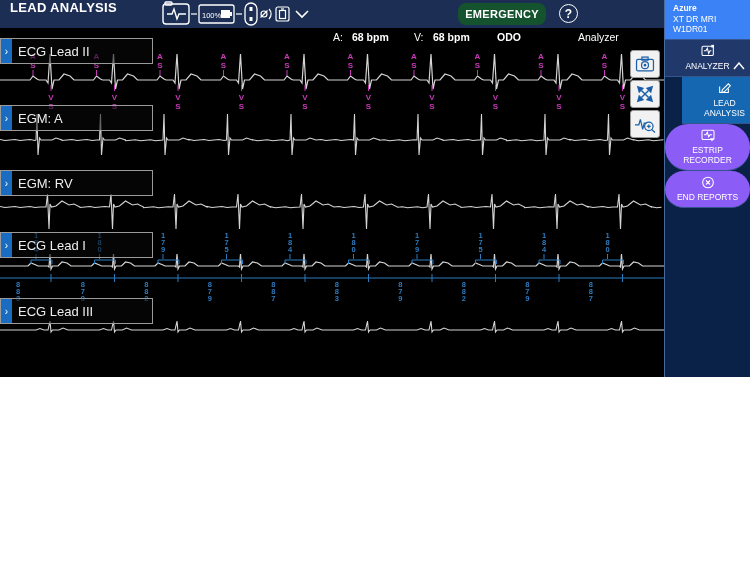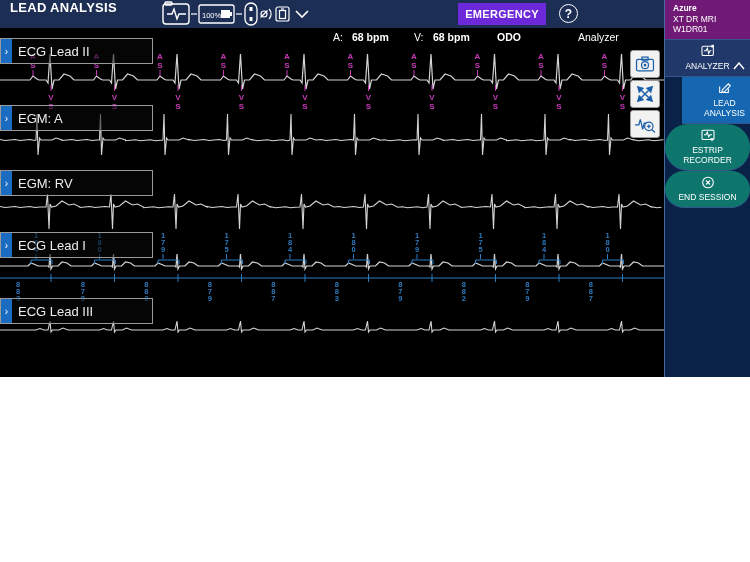--- a/index.html
+++ b/index.html
@@ -3,36 +3,36 @@
 <meta charset="utf-8">
 <style>
   * { margin:0; padding:0; box-sizing:border-box; }
   html,body { width:750px; height:562px; background:#fff; font-family:"Liberation Sans", sans-serif; }
   #app { position:relative; width:750px; height:562px; overflow:hidden; background:#fff; }
 
   
   .topbar { position:absolute; left:0; top:0; width:664px; height:28px; background:#1c2e54; display:flex; }
   .topbar-title { color:#fff; font-size:13px; font-weight:bold; letter-spacing:.3px; margin-left:10px; }
   .topbar-icons { position:absolute; left:160px; top:1px; }
-  .emergency-btn { position:absolute; left:458px; top:3px; width:88px; height:22px; background:#6d28d9; color:#fff;
-    font-size:11px; font-weight:bold; border:none; border-radius:0; letter-spacing:.3px; }
+  .emergency-btn { position:absolute; left:458px; top:3px; width:88px; height:22px; background:#14532d; color:#fff;
+    font-size:11px; font-weight:bold; border:none; border-radius:8px; letter-spacing:.3px; }
   .help-btn { position:absolute; left:559px; top:4px; width:19px; height:19px; border:1.4px solid #fff; border-radius:50%;
     color:#fff; font-size:12px; font-weight:bold; background:transparent; display:flex; align-items:center; justify-content:center; }
 
   
   .sidebar { position:absolute; left:664px; top:0; width:86px; height:548px; background:#0a2248; border-left:1px solid #4a6b9e; }
-  .sb-device { background:#701a75; color:#fff; padding:3px 0 4px 8px; font-size:8.5px; line-height:10.5px; }
+  .sb-device { background:#3b82f6; color:#fff; padding:3px 0 4px 8px; font-size:8.5px; line-height:10.5px; }
   .sb-device .l1 { font-weight:bold; }
   .sb-item { position:relative; width:100%; color:#fff; text-align:center; font-size:8.5px; line-height:10px;
     padding:4px 2px 5px 2px; border-bottom:1px solid #35568c; cursor:pointer; }
   .sb-item .ic { display:block; height:15px; margin-bottom:2px; }
   .sb-analyzer { background:#21386a; border-top:1px solid #35568c; }
   .sb-active1 { background:#1567b1;margin-left:17px; }
   .sb-active2 { background:#135a9c; }
-  .sb-normal { background:#0f766e;border-radius:23px; }
+  .sb-normal { background:#8b5cf6;border-radius:23px; }
   .sb-chev { position:absolute; right:5px; top:22px; }
 
   
   .monitor { position:absolute; left:0; top:28px; width:664px; height:349px; background:#000; overflow:hidden; }
   .status-row { position:absolute; left:0; top:3px; width:664px; height:13px; color:#fff; font-size:10.5px; }
   .status-row span { position:absolute; top:0; }
   .strip-label { position:absolute; left:0; width:153px; height:26px; background:rgba(10,10,10,.55);
     border:1px solid #9a9a9a; display:flex; align-items:center; }
   .strip-tab { width:11px; height:100%; background:#1a6cc0; color:#fff; font-size:10px; display:flex; align-items:center; justify-content:center; flex:none; }
   .strip-text { color:#ededed; font-size:13px; margin-left:6px; white-space:nowrap; }
@@ -140,21 +140,21 @@
     <div class="sb-item sb-normal">
       <span class="ic">
         <svg width="16" height="15" viewBox="0 0 24 22">
             <g stroke="#fff" fill="none" stroke-width="1.6">
               <circle cx="12" cy="11" r="8"></circle>
               <line x1="9" y1="8" x2="15" y2="14"></line>
               <line x1="15" y1="8" x2="9" y2="14"></line>
             </g>
           </svg>
       </span>
-      <span style="display:block">END SESSION</span>
+      <span style="display:block">END REPORTS</span>
     </div>
   </div>
 
   <div class="monitor">
     <div class="status-row">
       <span style="left:333px">A:</span>
       <span style="left:352px;font-weight:bold">68 bpm</span>
       <span style="left:414px">V:</span>
       <span style="left:433px;font-weight:bold">68 bpm</span>
       <span style="left:497px;font-weight:bold">ODO</span>

